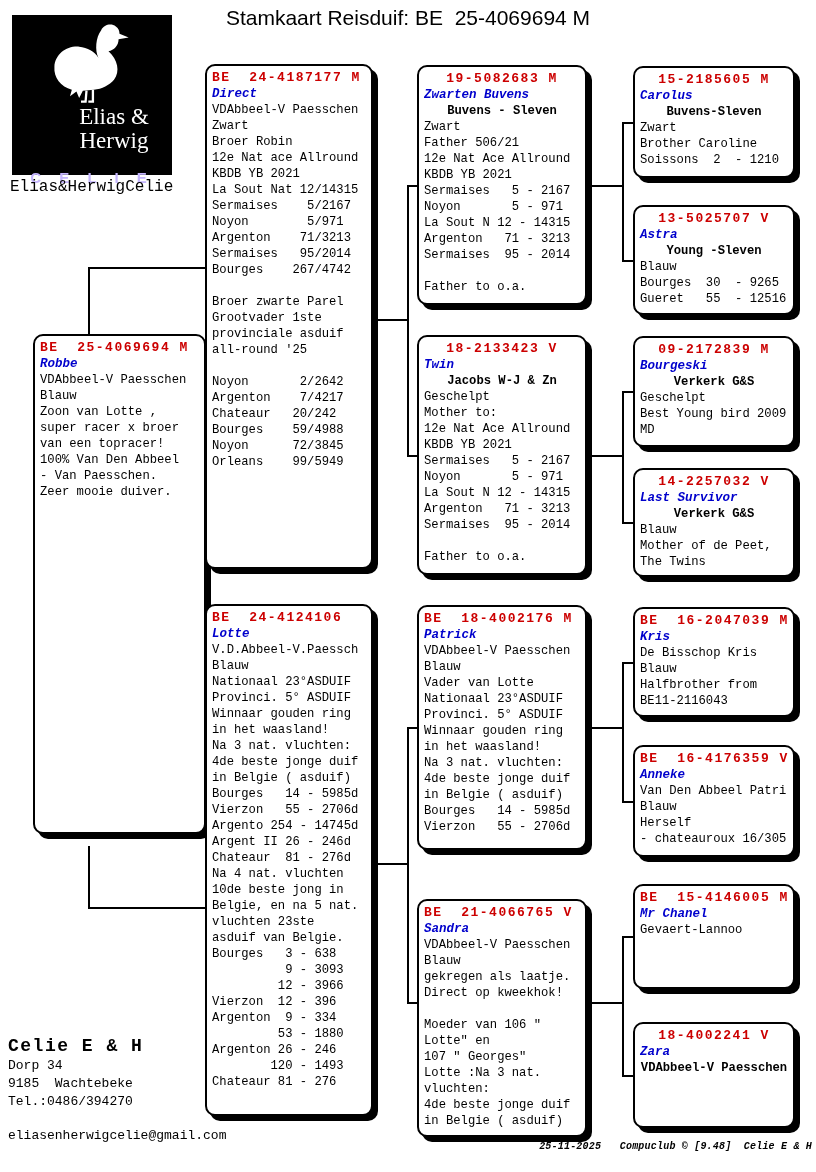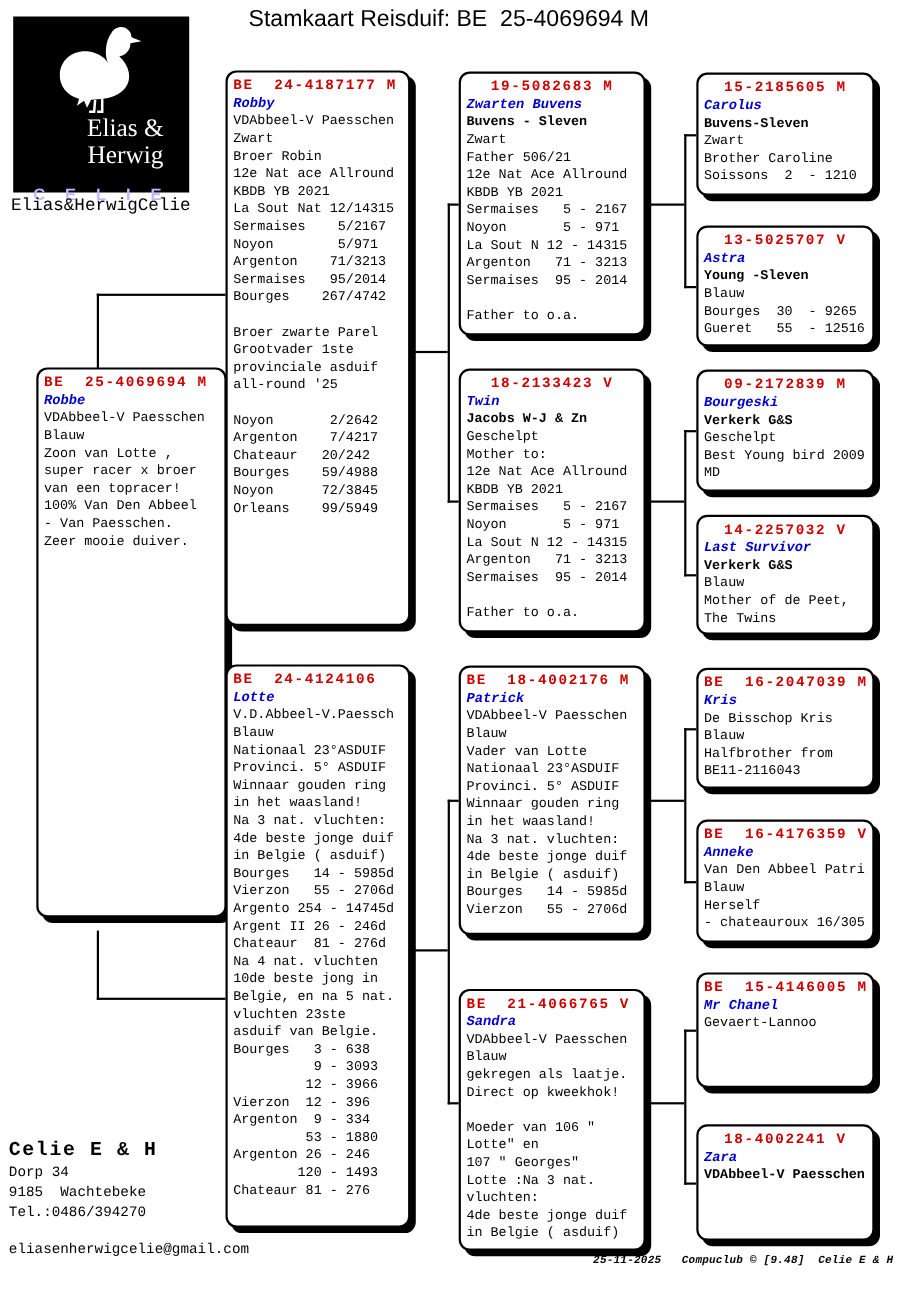--- a/index.html
+++ b/index.html
@@ -21,21 +21,21 @@
   
   .pbox{
     position:absolute;background:#fff;border:2px solid #000;border-radius:10px;
     box-shadow:5px 5px 0 #000;box-sizing:border-box;padding:4px 5px;overflow:hidden;
     font-size:12.2px;line-height:16px;
   }
   .ring{color:#cc0000;font-weight:bold;font-size:13px;letter-spacing:1.5px;white-space:pre;line-height:16px;}
   .ring.center{text-align:center;}
   .pname{color:#0000cc;font-weight:bold;font-style:italic;white-space:pre;font-size:12.5px;line-height:16px;}
   .breeder{white-space:pre;line-height:16px;}
-  .breeder.bold{font-weight:bold;}
+  .breeder.bold{font-weight:bold;text-align:center;}
   .pbody{white-space:pre;line-height:16px;}
   .line{position:absolute;background:#000;}
   
   .owner-name{position:absolute;left:8px;top:1036px;font-weight:bold;font-size:18px;letter-spacing:1.5px;white-space:pre;}
   .owner-lines{position:absolute;left:8px;top:1057px;font-size:13px;line-height:18px;white-space:pre;}
   .owner-email{position:absolute;left:8px;top:1128px;font-size:13px;white-space:pre;}
   .footer{position:absolute;top:1141px;right:4px;font-size:10px;font-weight:bold;font-style:italic;white-space:pre;letter-spacing:0.2px;}
 </style>
 </head>
 <body>
@@ -97,21 +97,21 @@
 Zoon van Lotte ,
 super racer x broer
 van een topracer!
 100% Van Den Abbeel
 - Van Paesschen.
 Zeer mooie duiver.</div>
 </div>
 
 <div class="pbox" style="left:205px;top:64px;width:168px;height:505px;">
   <div class="ring">BE  24-4187177 M</div>
-  <div class="pname">Robby</div>
+  <div class="pname">Direct</div>
   <div class="breeder">VDAbbeel-V Paesschen</div>
   <div class="pbody">Zwart
 Broer Robin
 12e Nat ace Allround
 KBDB YB 2021
 La Sout Nat 12/14315
 Sermaises    5/2167
 Noyon        5/971
 Argenton    71/3213
 Sermaises   95/2014

